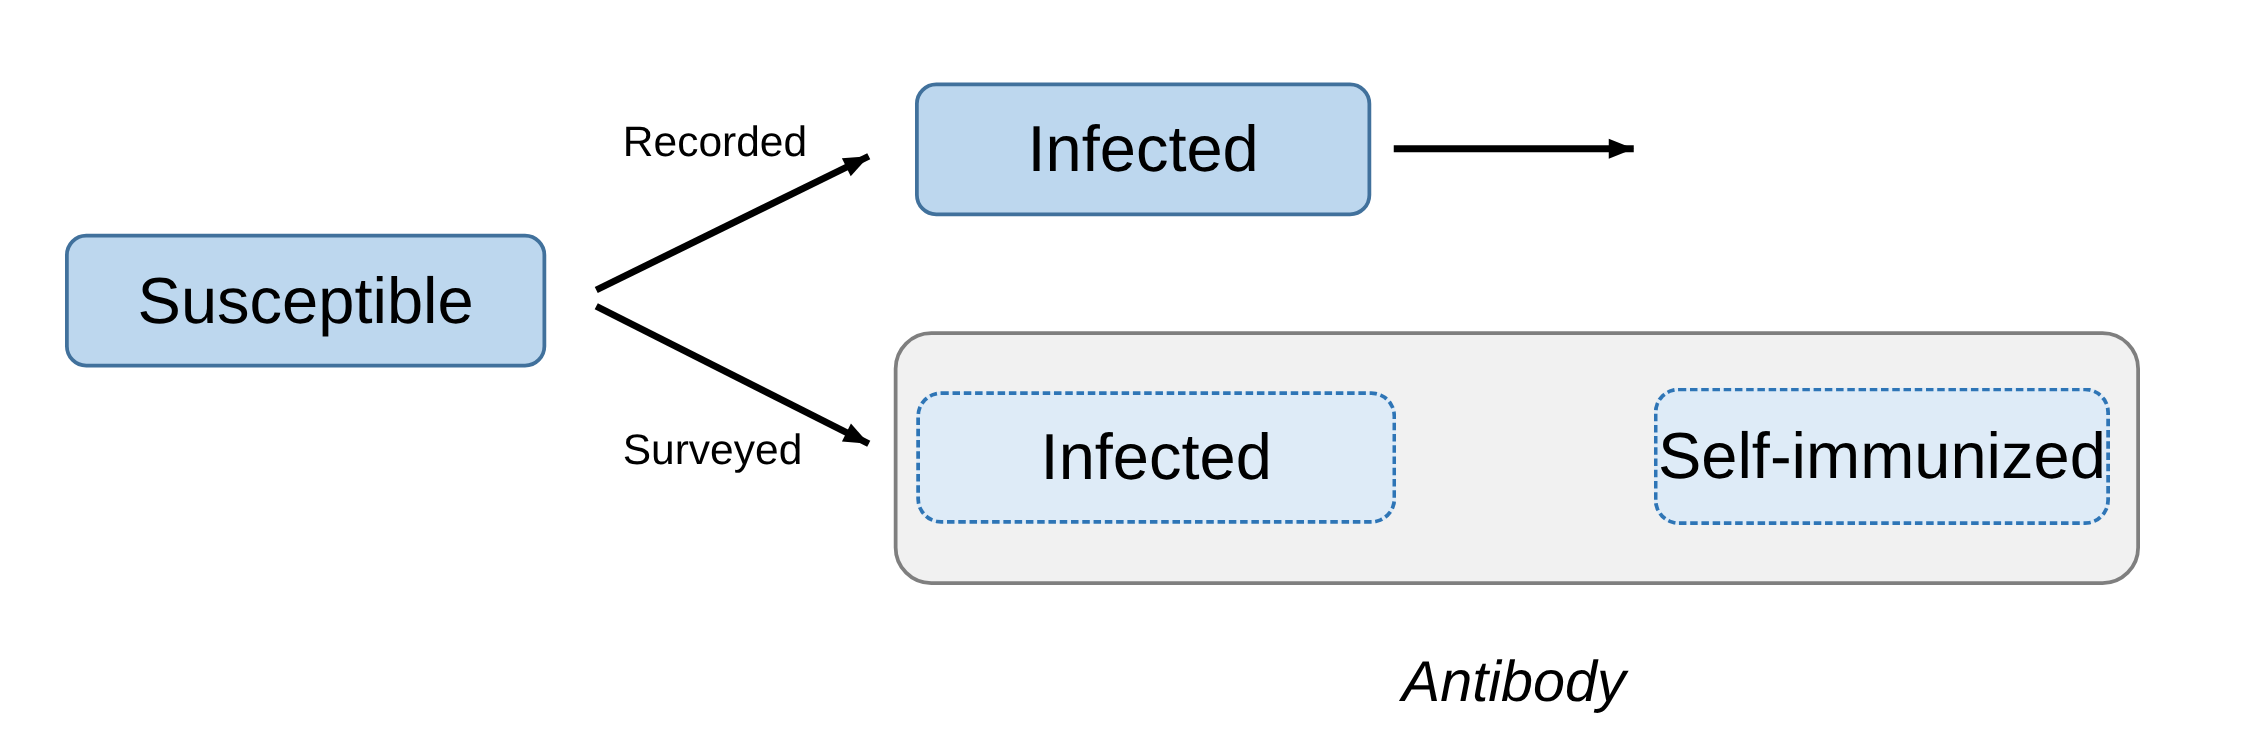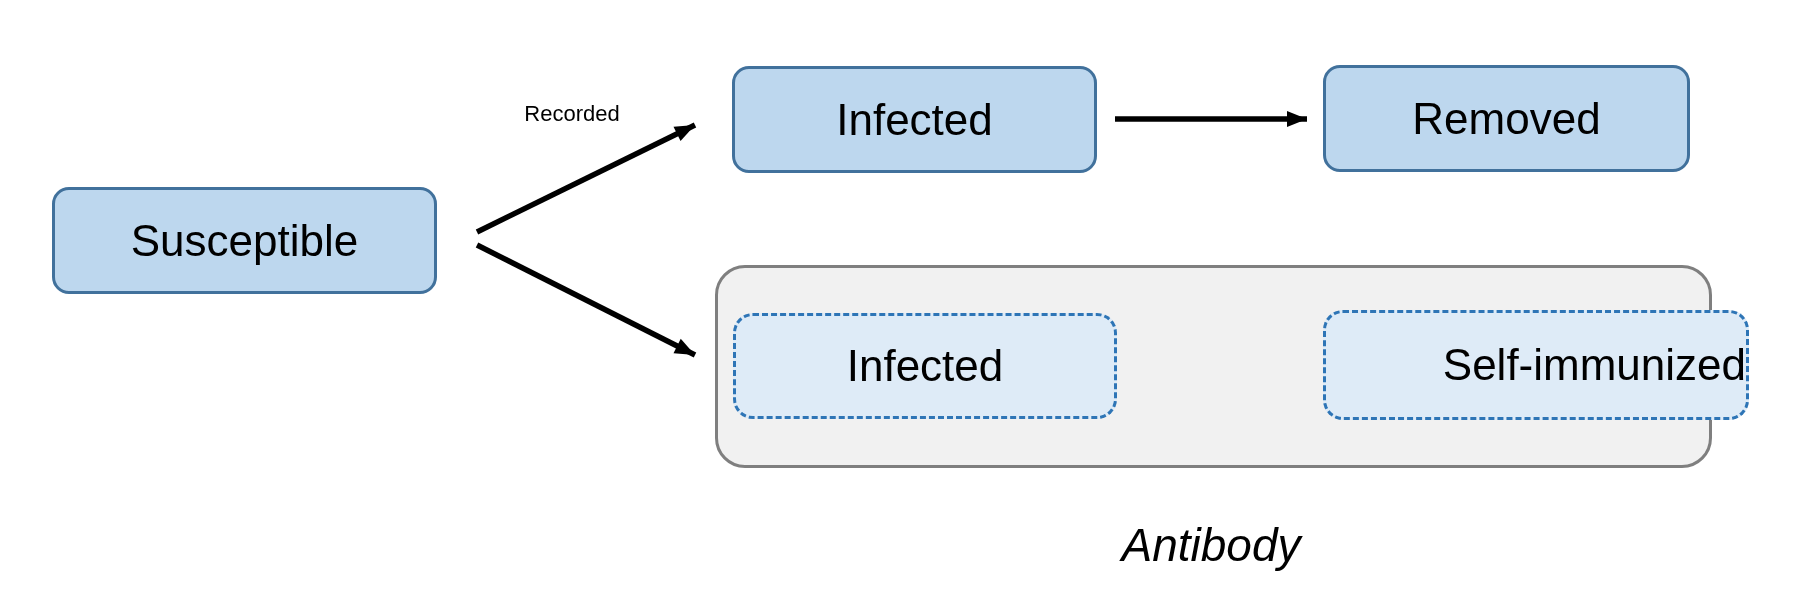--- a/index.html
+++ b/index.html
@@ -25,40 +25,40 @@
   }
   .node {
     position: absolute;
     box-sizing: border-box;
     display: flex;
     align-items: center;
     justify-content: center;
     background: #BDD7EE;
     border: 3px solid #41719C;
     border-radius: 17px;
-    font-size: 44px;
+    font-size: 52px;
     line-height: 1;
     white-space: nowrap;
   }
   .node.dashed {
     background: #DEEBF7;
     border: 3px dashed #2E75B6;
     border-radius: 20px;
   }
   .group {
     position: absolute;
     box-sizing: border-box;
     background: #F1F1F1;
     border: 3px solid #7F7F7F;
     border-radius: 30px;
   }
   .edge-label {
     position: absolute;
     transform: translate(-50%, -50%);
-    font-size: 22px;
+    font-size: 34px;
     line-height: 1;
     white-space: nowrap;
     text-align: center;
   }
   .group-label {
     position: absolute;
     transform: translate(-50%, -50%);
     font-size: 46px;
     line-height: 1;
     white-space: nowrap;
@@ -84,30 +84,28 @@
   <div class="group" style="left:715px; top:265px; width:997px; height:203px;"></div>
 
   <div class="node" style="left:52px; top:187px; width:385px; height:107px;">
     <span>Susceptible</span>
   </div>
 
   <div class="node" style="left:732px; top:66px; width:365px; height:107px;">
     <span>Infected</span>
   </div>
 
-  <div class="node" style="left:1323px; top:65px; width:367px; height:107px;">
-    <span>Removed</span>
-  </div>
 
   <div class="node dashed" style="left:733px; top:313px; width:384px; height:106px;">
     <span>Infected</span>
   </div>
 
-  <div class="node dashed" style="left:1323px; top:310px; width:426px; height:110px;justify-content:flex-end;">
+  <div class="node dashed" style="left:1323px; top:310px; width:365px; height:110px;">
     <span>Self-immunized</span>
   </div>
 
   <div class="edge-label" style="left:572px; top:114px;">Recorded</div>
 
+  <div class="edge-label" style="left:570px; top:360px;">Surveyed</div>
 
   <div class="group-label" style="left:1211px; top:545px;font-style:italic;">Antibody</div>
 
 </div>
 
 </body></html>

